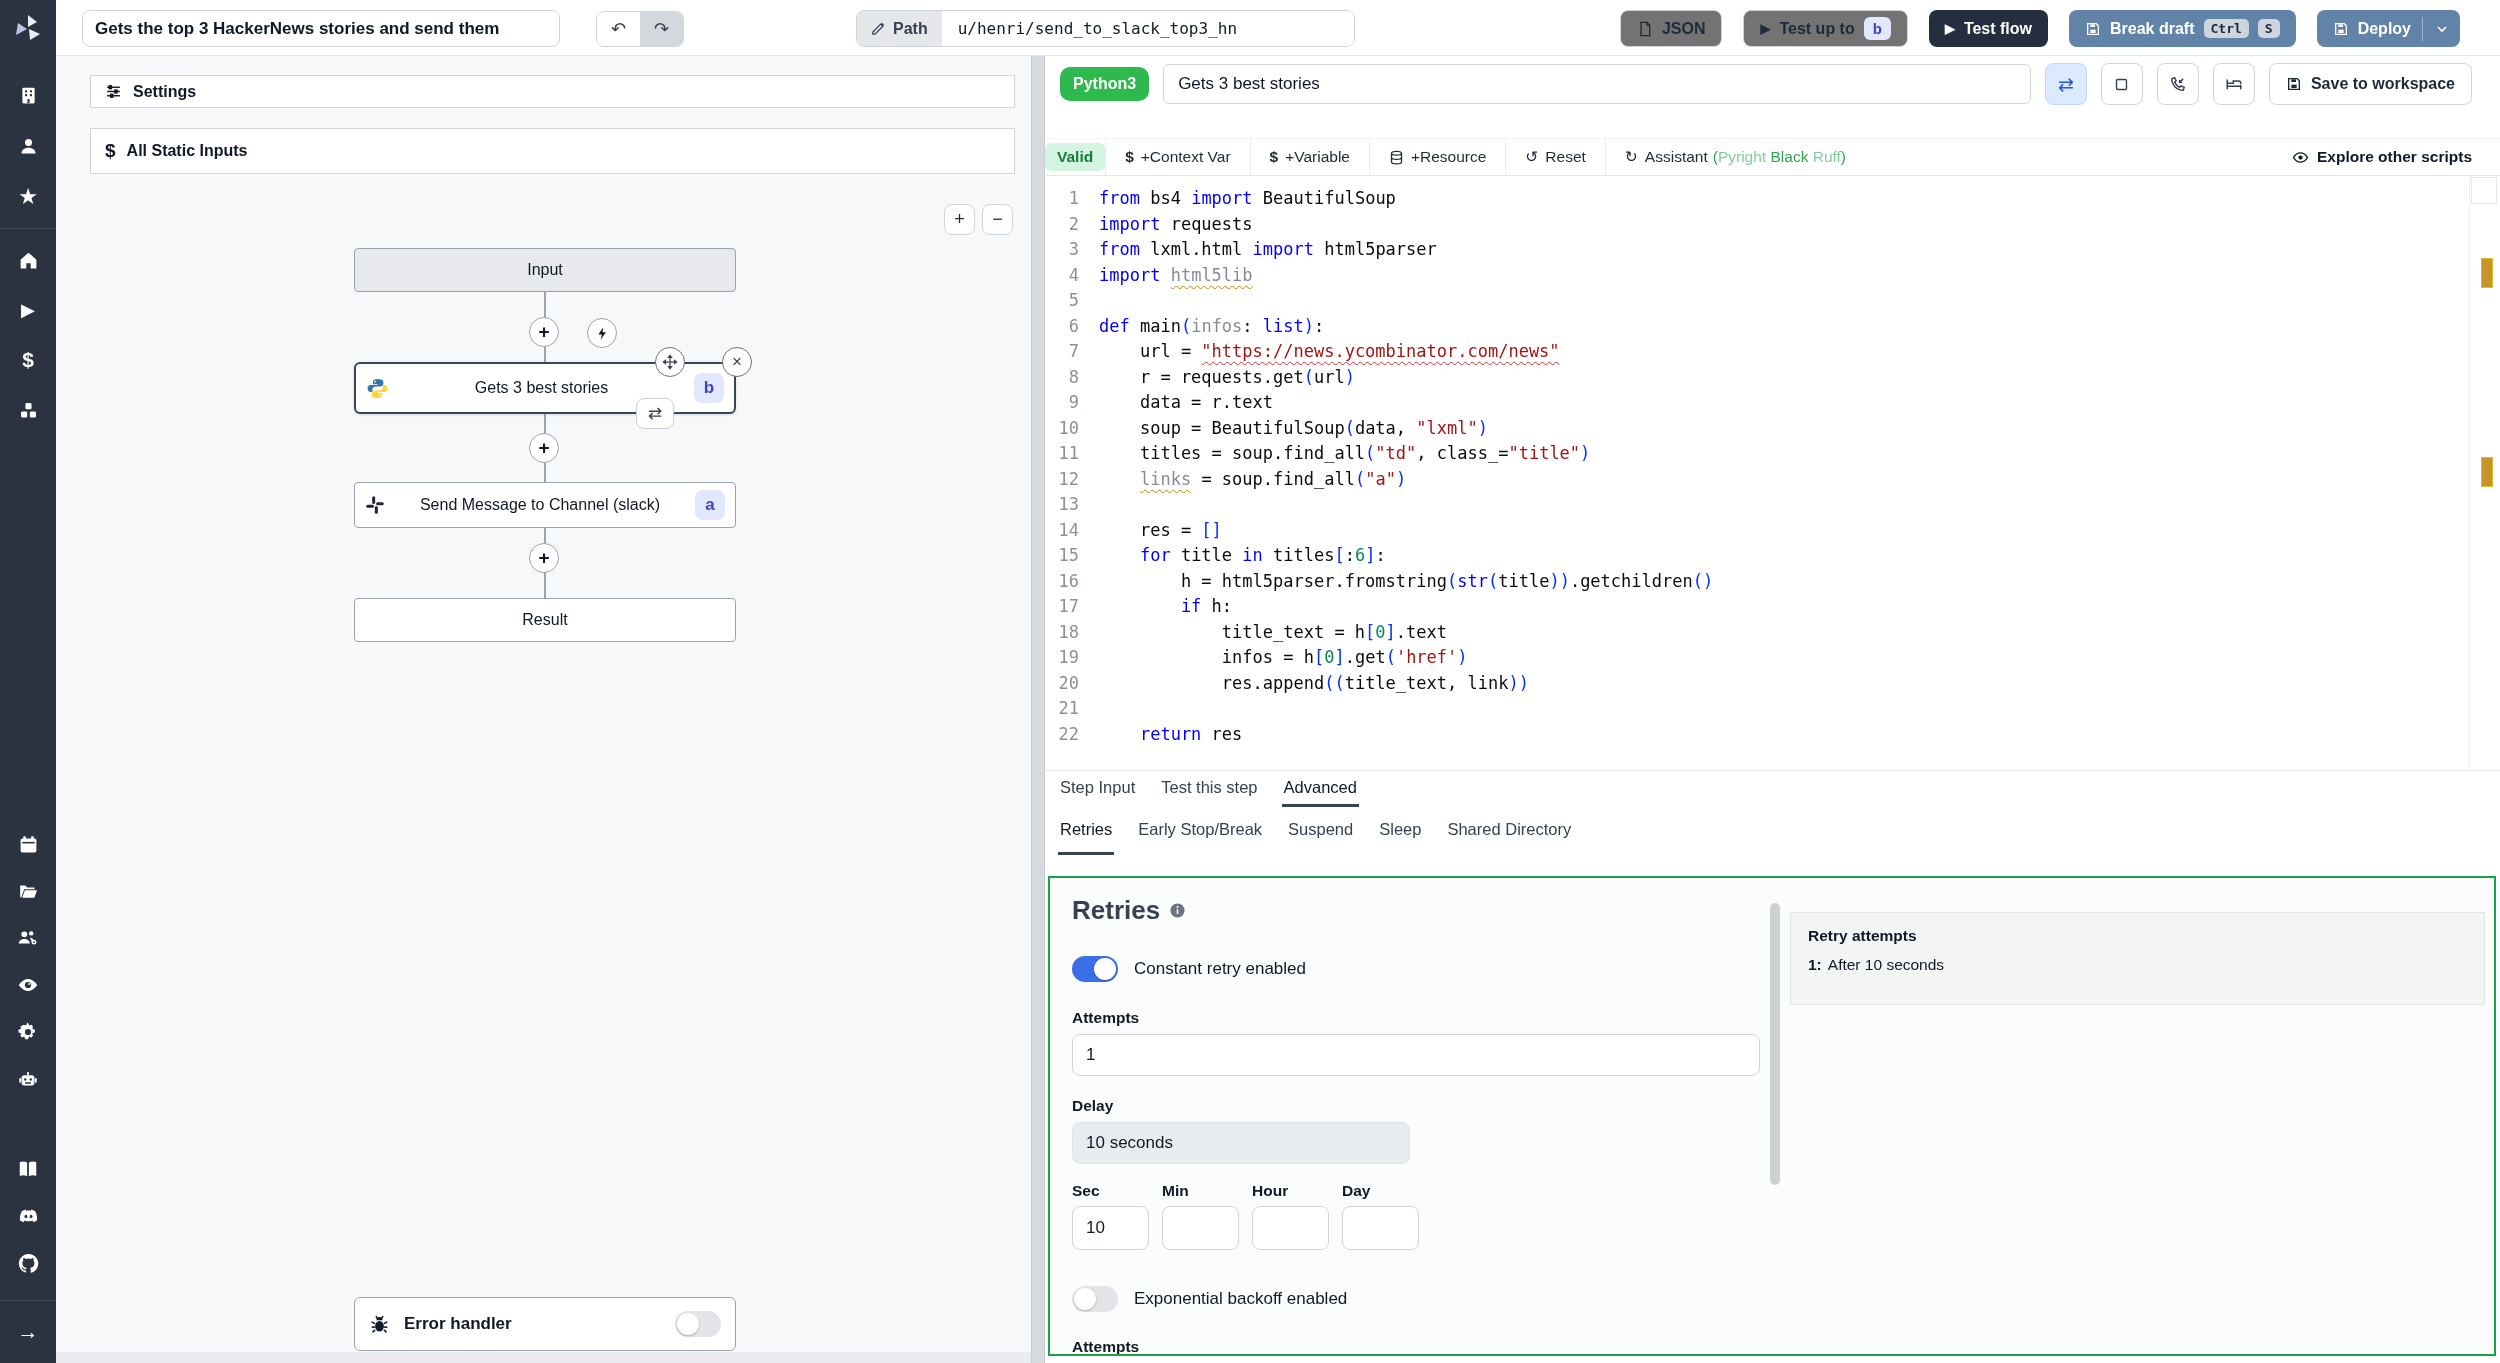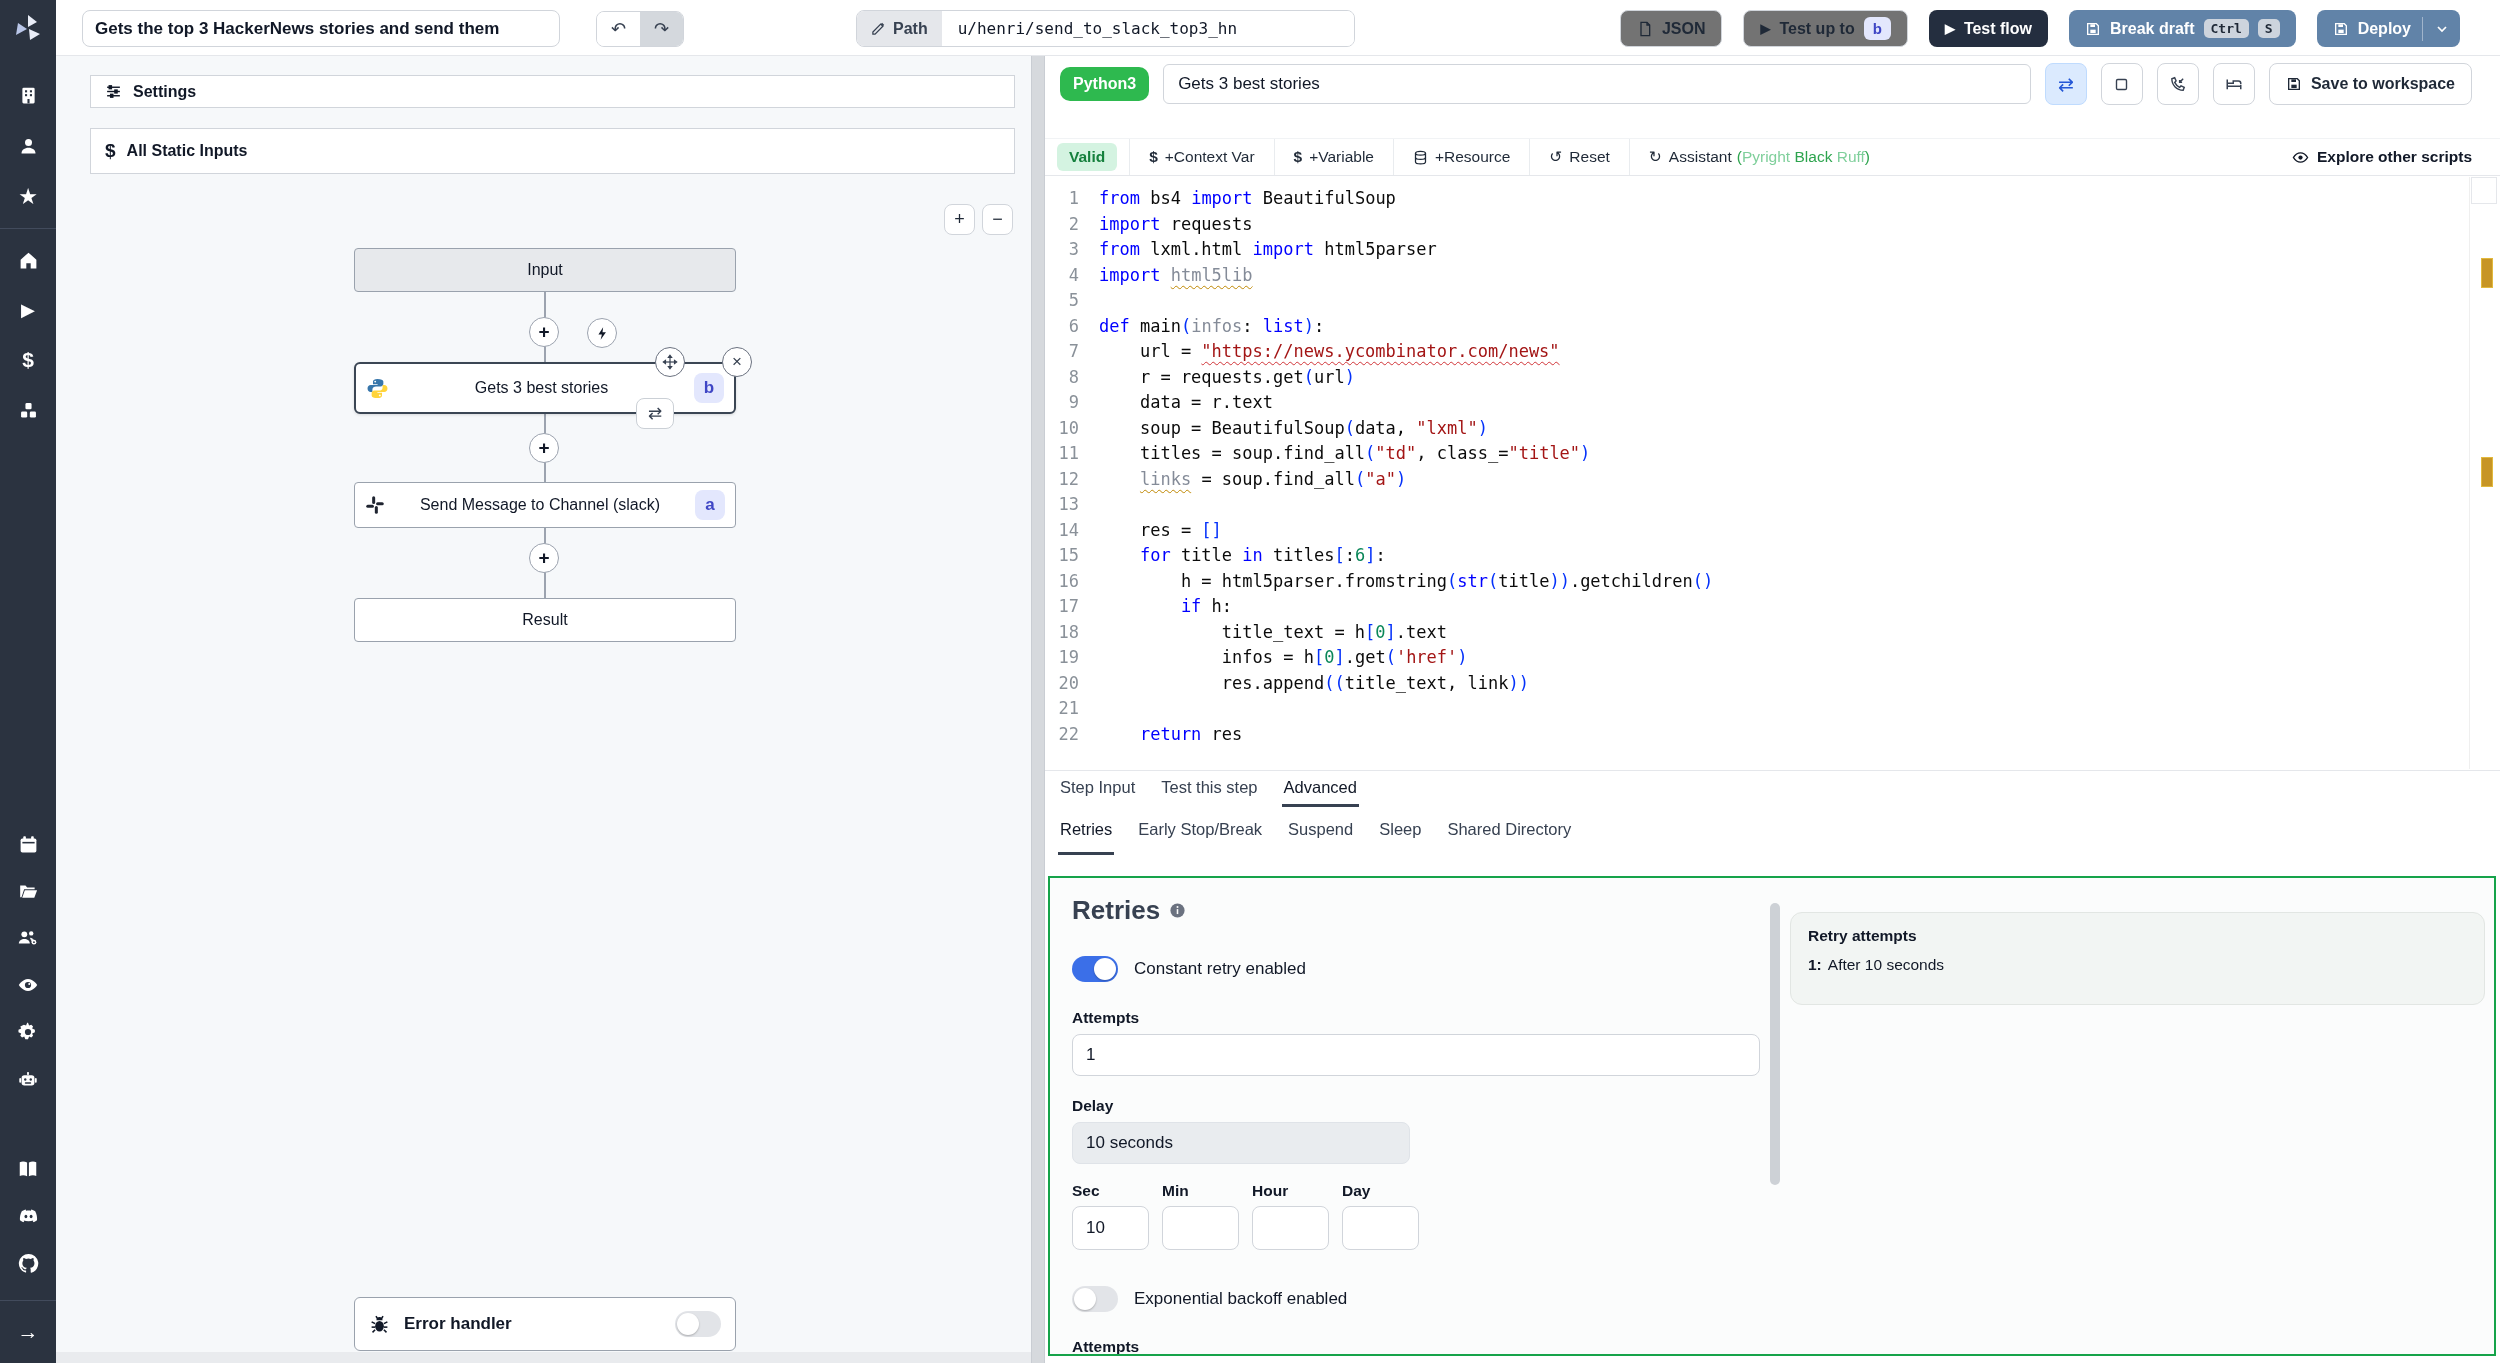--- a/index.html
+++ b/index.html
@@ -60,21 +60,21 @@
 
 .ed-header{position:absolute;top:6px;left:15px;right:28px;height:44px;display:flex;align-items:center;gap:14px}
 .lang-badge{background:#2eb94f;color:#fff;font-weight:bold;font-size:16px;border-radius:10px;padding:8px 13px}
 .step-title{flex:1;height:40px;border:1px solid #d1d5db;border-radius:6px;padding:0 14px;font-size:17px;color:#111827;font-family:"Liberation Sans",sans-serif;outline:none}
 .icon-btn{width:42px;height:42px;border:1px solid #d1d5db;border-radius:8px;background:#fff;display:flex;align-items:center;justify-content:center;font-size:19px;color:#374151;cursor:pointer;flex-shrink:0}
 .icon-btn.active{background:#dbeafe;border-color:#bfdbfe;color:#2457d6}
 .save-ws{height:42px;border:1px solid #d1d5db;border-radius:8px;background:#fff;display:flex;align-items:center;gap:9px;padding:0 16px;font-size:16px;font-weight:bold;color:#1f2937;cursor:pointer;flex-shrink:0}
 
 .ed-toolbar{position:absolute;top:82px;left:0;right:0;height:38px;border-bottom:1px solid #e5e7eb;border-top:1px solid #f1f3f5;display:flex;align-items:stretch;font-size:15.5px;color:#1f2937;background:#fff}
 .tool-item{display:flex;align-items:center;gap:7px;padding:0 19px;border-right:1px solid #e9ecef;cursor:pointer;white-space:nowrap}
-.valid-wrap{display:flex;align-items:center;padding:0 12px;border-right:1px solid #e9ecef}
+.valid-wrap{display:flex;align-items:center;padding:0 0;border-right:1px solid #e9ecef}
 .valid-pill{background:#d4f3e1;color:#15803d;font-weight:bold;border-radius:6px;padding:5px 12px;font-size:15.5px}
 .assist-green1{color:#7fcf9b}
 .assist-green2{color:#2da44e}
 .explore{margin-left:auto;display:flex;align-items:center;gap:8px;padding:0 28px;cursor:pointer;font-weight:bold;color:#111827}
 
 .code-area{position:absolute;top:121px;left:0;right:0;height:592px;font-family:"DejaVu Sans Mono",monospace;font-size:17px;line-height:25.5px;padding-top:9px;background:#fff;overflow:hidden}
 .code-line{display:flex;white-space:pre}
 .ln{width:34px;text-align:right;color:#8a9199;flex-shrink:0}
 .lc{padding-left:20px}
 .tk-kw{color:#0000ff}
@@ -100,21 +100,21 @@
 .r-head{display:flex;align-items:center;gap:9px}
 .r-title{font-size:26px;font-weight:bold;color:#374151}
 .r-row{display:flex;align-items:center;gap:16px}
 .r-label{font-size:15.5px;font-weight:bold;color:#111827}
 .r-input{height:42px;border:1px solid #d1d5db;border-radius:8px;background:#fff;padding:0 13px;font-size:17px;color:#111827;font-family:"Liberation Sans",sans-serif;outline:none}
 .r-input.disabled{background:#e9ecef;border-color:#dfe3e8}
 .smhd-grid{display:flex;gap:13px;margin-top:18px}
 .smhd{display:flex;flex-direction:column;gap:6px}
 .smhd .r-input{width:77px;height:44px}
 .rscroll{position:absolute;left:720px;top:25px;width:10px;height:282px;background:#cdd1d6;border-radius:5px}
-.rsummary{position:absolute;left:740px;top:34px;right:9px;height:93px;background:#f2f5f3;border:1px solid #e2e6e3;border-radius:12px;padding:14px 17px}
+.rsummary{position:absolute;left:740px;top:34px;right:9px;height:93px;background:#f2f5f3;border:1px solid #e2e6e3;border-radius:0;padding:14px 17px}
 .rsummary .t{font-size:15.5px;font-weight:bold;color:#111827}
 .rsummary .v{margin-top:11px;font-size:15.5px;color:#111827}
 .rsummary .v b{margin-right:6px}
 .toggle-label{font-size:17px;color:#111827}
 </style>
 </head>
 <body>
 
 <div class="app">
 

